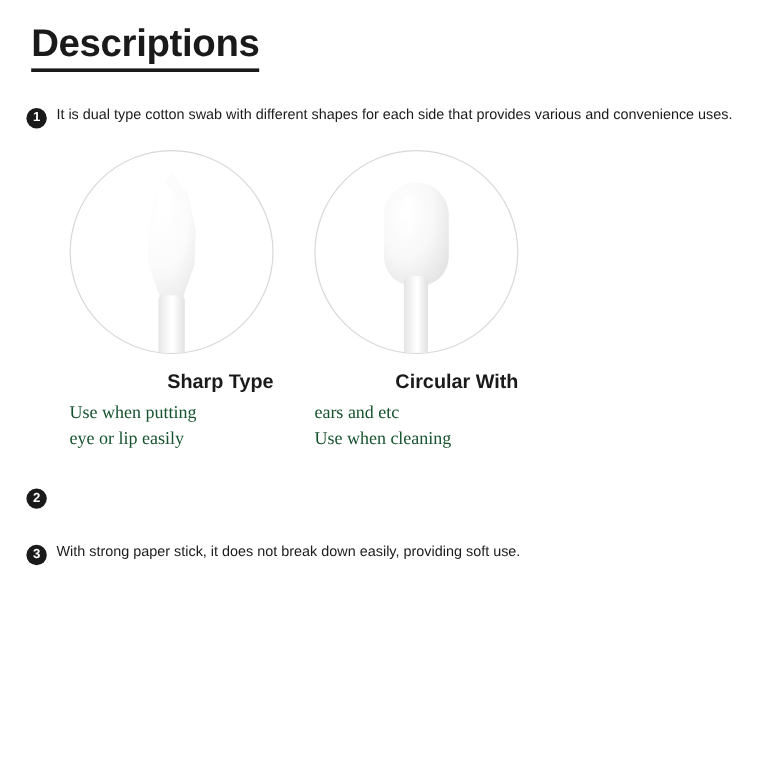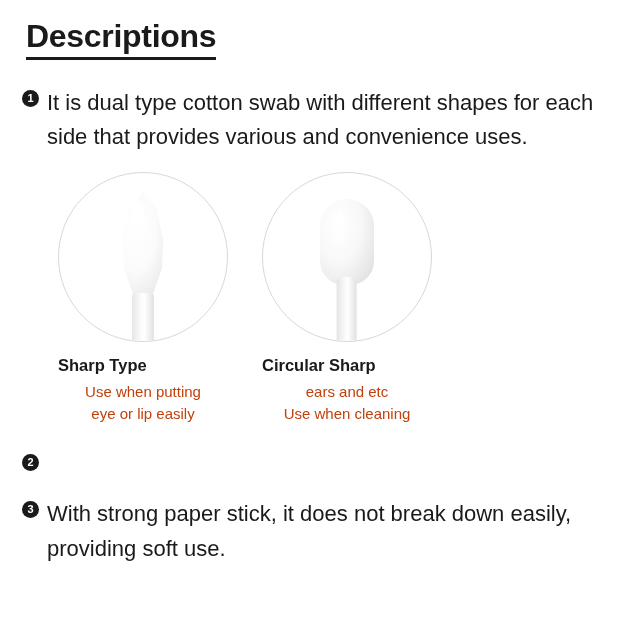--- a/index.html
+++ b/index.html
@@ -49,21 +49,21 @@
     color: #ffffff;
     font-size: 11px;
     font-weight: bold;
     line-height: 17px;
     text-align: center;
     margin-top: 4px;
     margin-right: 8px;
     user-select: none;
   }
   .item .txt {
-    font-size: 22px;
+    font-size: 12px;
     line-height: 1.55;
     max-width: 592px;
   }
 
   
   .swatches {
     display: flex;
     margin: 18px 0 0 36px;
     gap: 34px;
   }
@@ -139,31 +139,31 @@
     left: 50%;
     top: 104px;
     transform: translateX(-52%);
     width: 20px;
     height: 80px;
     background: linear-gradient(90deg, #e4e4e4 0%, #fafafa 42%, #ffffff 56%, #e0e0e0 100%);
     border-radius: 6px;
   }
 
   .swatch-title {
-    text-align: left;
+    text-align: right;
     font-size: 16.5px;
     font-weight: bold;
     margin-top: 14px;
   }
   .swatch-desc {
-    text-align: center;
     font-size: 15px;
     line-height: 1.45;
     margin-top: 6px;
-    color: #c2410c;
+    color: #14532d;
+    font-family: Liberation Serif, serif;
   }
   .swatch-desc span { display: block; }
 </style>
 </head>
 <body>
 
 <div class="page">
 
   <div class="title">Descriptions</div>
 
@@ -184,21 +184,21 @@
         <span>Use when putting</span>
         <span>eye or lip easily</span>
       </div>
     </div>
 
     <div class="swatch">
       <div class="circle">
         <div class="cotton-circ"></div>
         <div class="stick-circ"></div>
       </div>
-      <div class="swatch-title">Circular Sharp</div>
+      <div class="swatch-title">Circular With</div>
       <div class="swatch-desc">
         <span>ears and etc</span>
         <span>Use when cleaning</span>
       </div>
     </div>
 
   </div>
 
   <div class="item">
     <div class="num">2</div>

